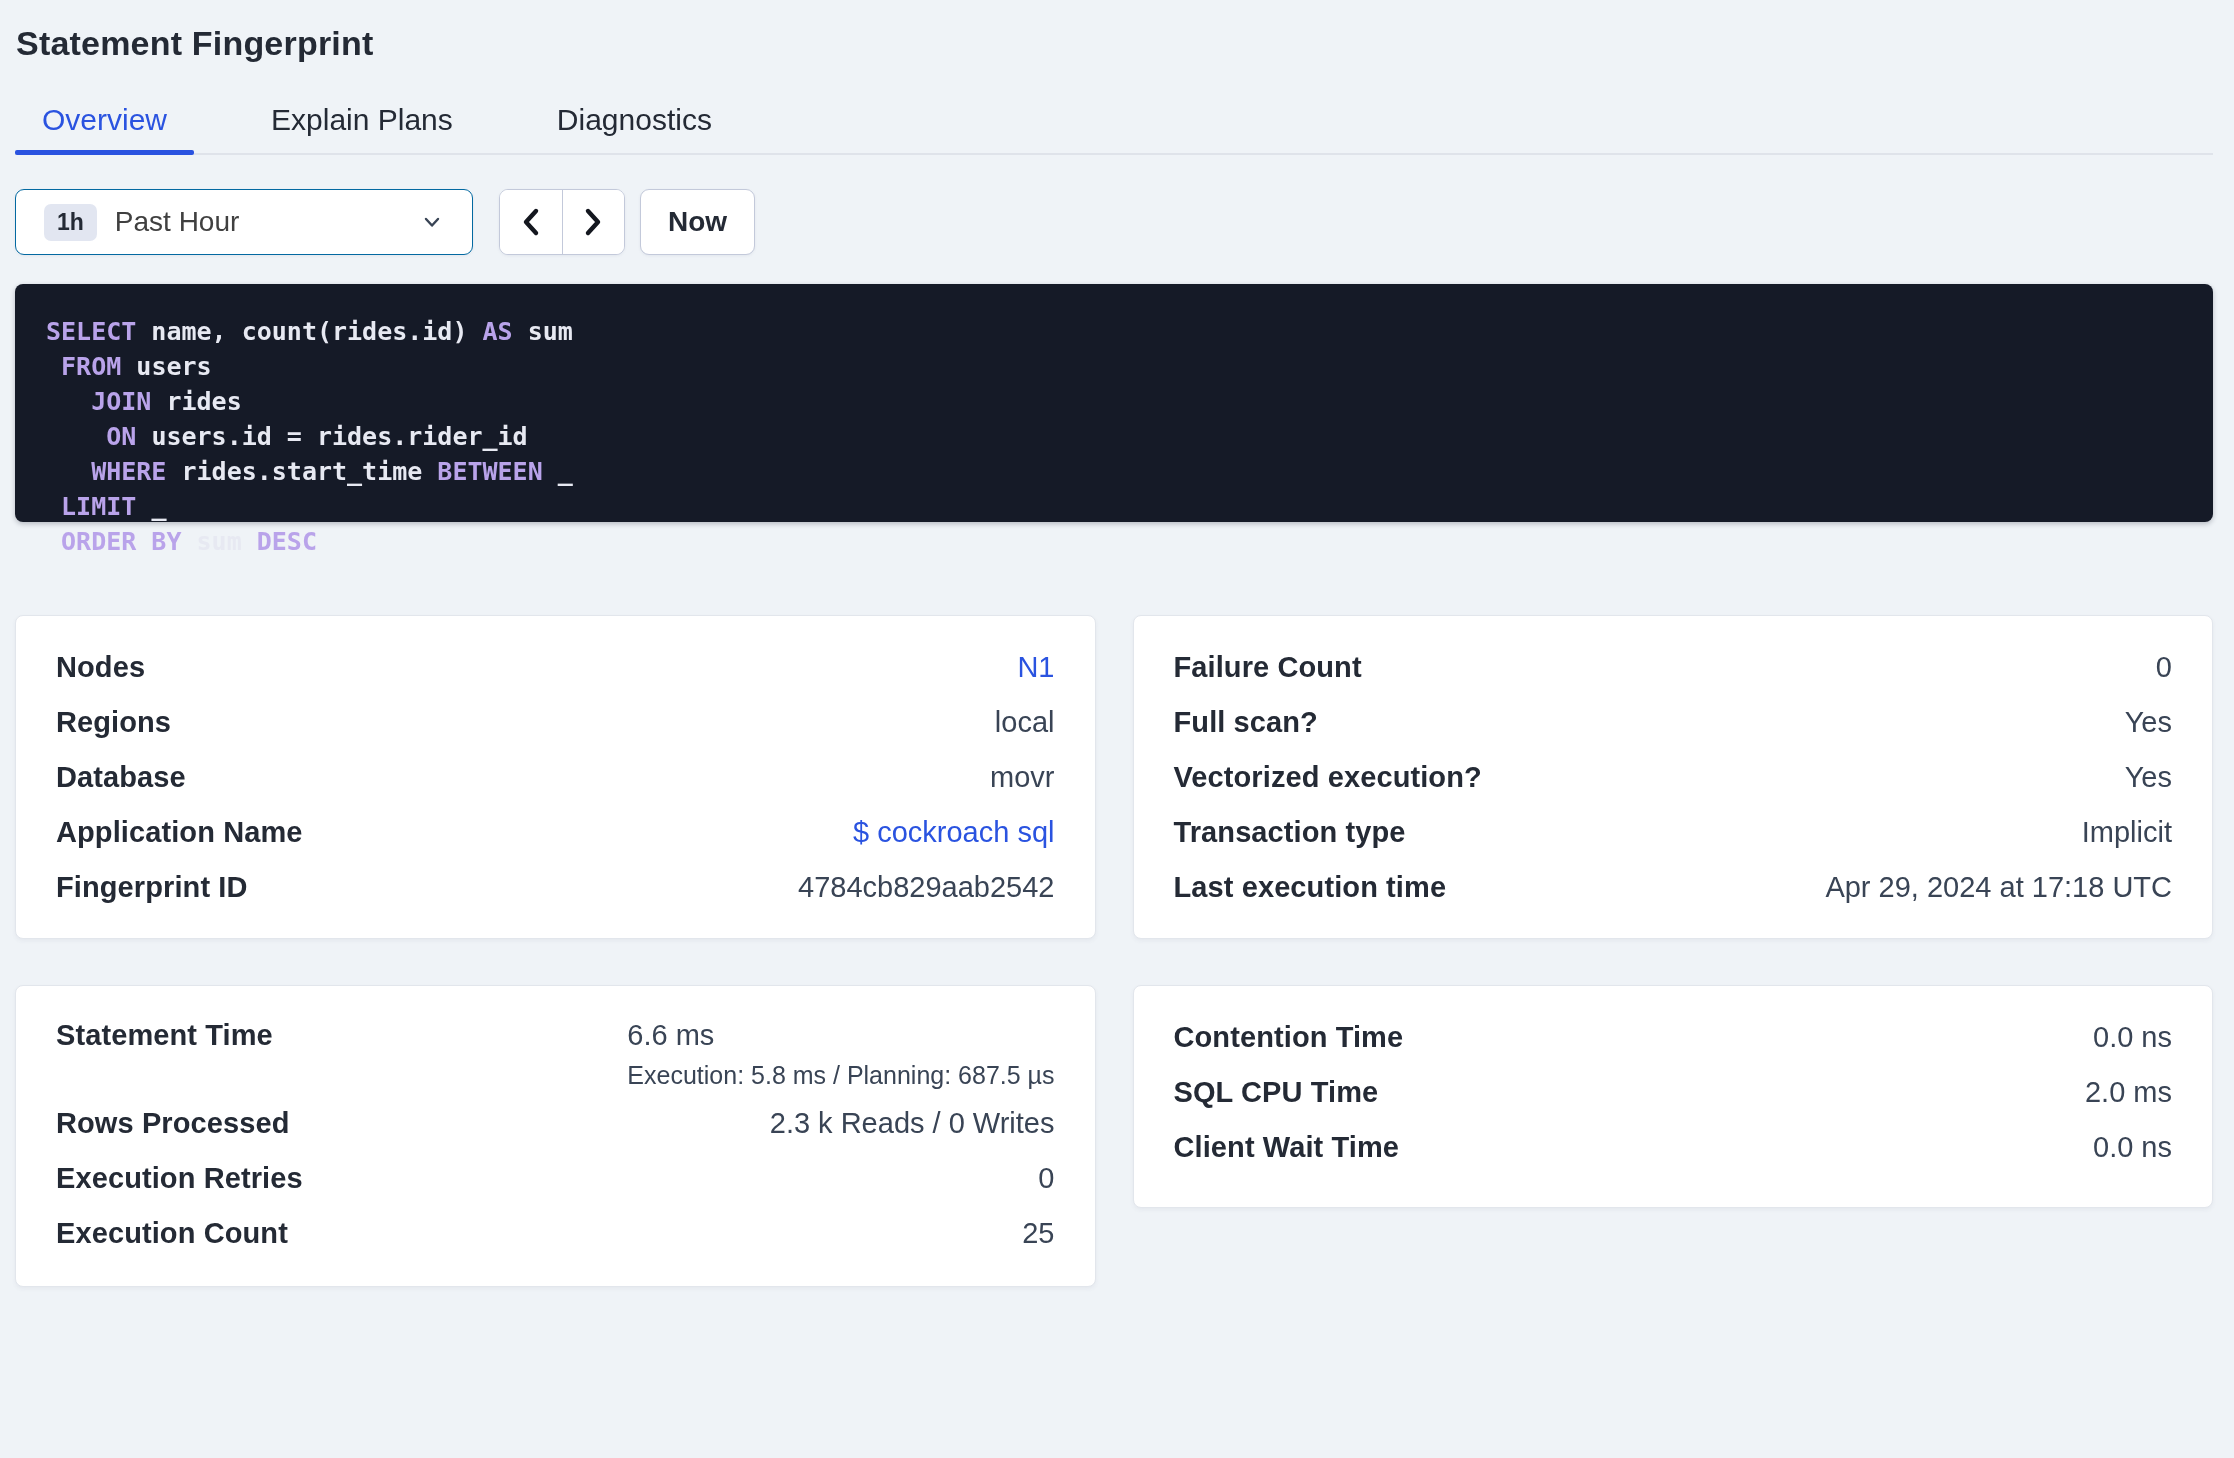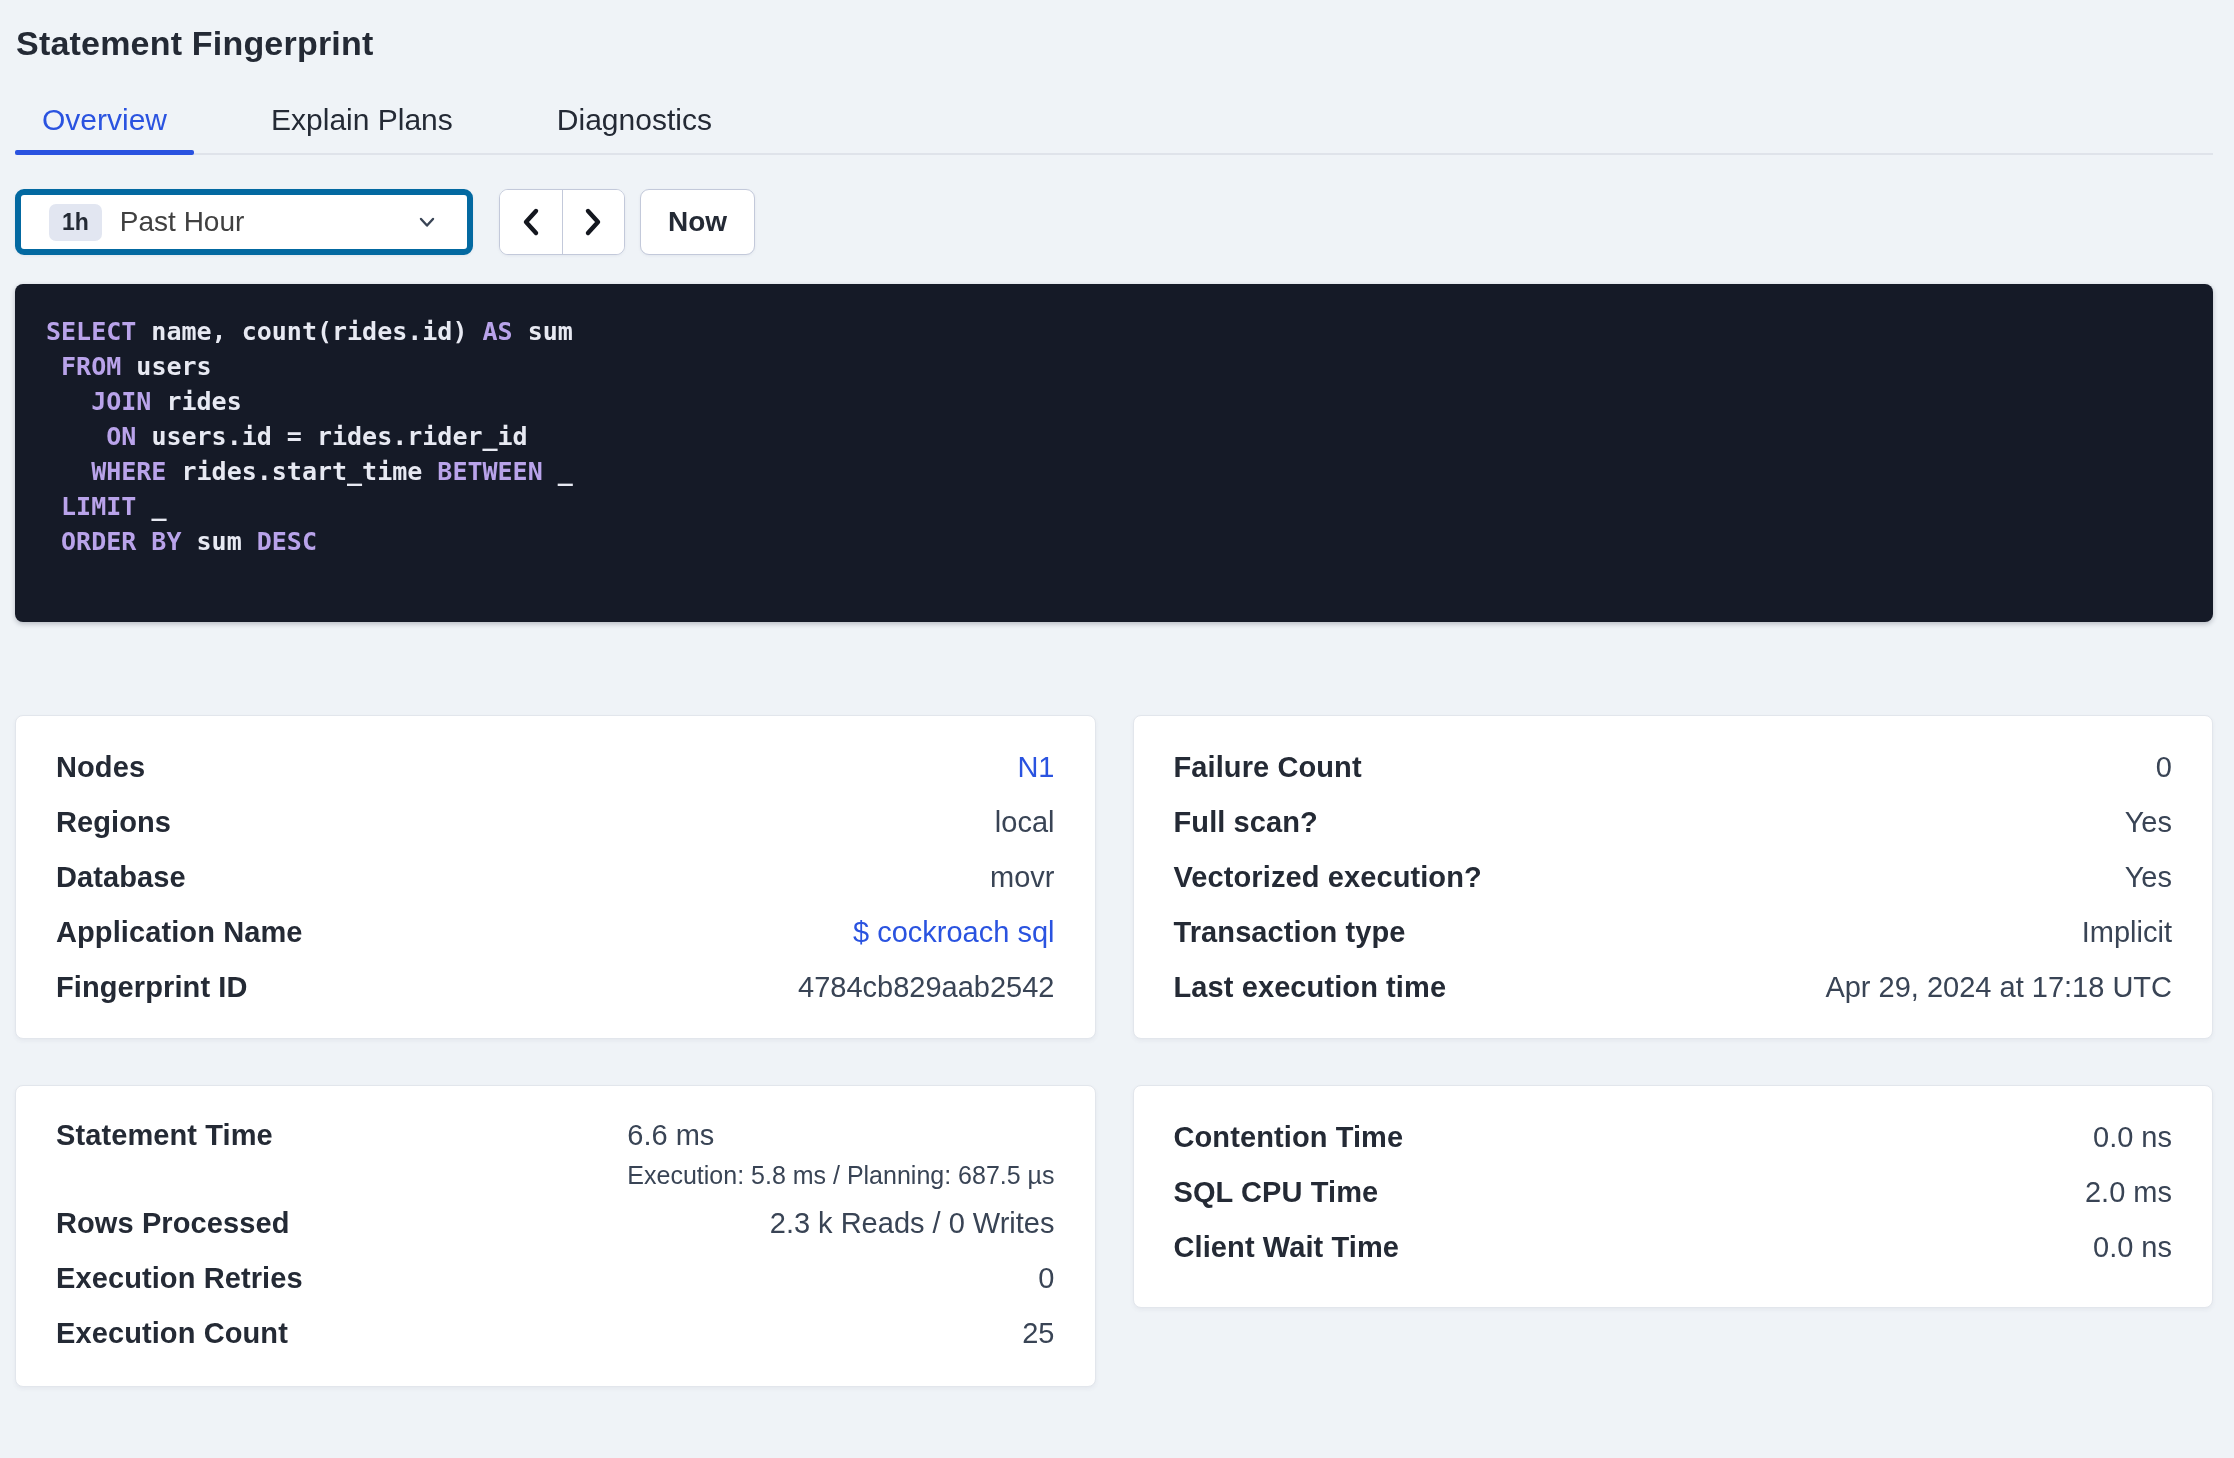--- a/index.html
+++ b/index.html
@@ -47,21 +47,21 @@
   
   .controls {
     margin-top:34px;
     display:flex;
     align-items:center;
   }
   .time-dropdown {
     width:458px;
     height:66px;
     background:#ffffff;
-    border:6px solid #0369a1;
+    border:1px solid #0369a1;
     border-radius:9px;
     display:flex;
     align-items:center;
     padding:0 28px;
     cursor:pointer;
     box-shadow:0 1px 3px rgba(60,70,110,0.07);
   }
   .time-badge {
     background:#e2e6f1;
     border-radius:7px;
@@ -116,21 +116,21 @@
   .stats-line {
     margin-top:32px;
     font-size:28px;
     color:#394455;
   }
   .stats-line b { color:#242a35; font-weight:700; }
 
   
   .sql-box {
     margin-top:29px;
-    height:338px;
+    height:238px;
     background:#151a27;
     border-radius:8px;
     padding:30px 30px 0 31px;
     box-shadow:0 2px 5px rgba(20,25,45,0.25);
   }
   .sql-line {
     font-family:"DejaVu Sans Mono", monospace;
     font-size:25px;
     line-height:35px;
     font-weight:600;

